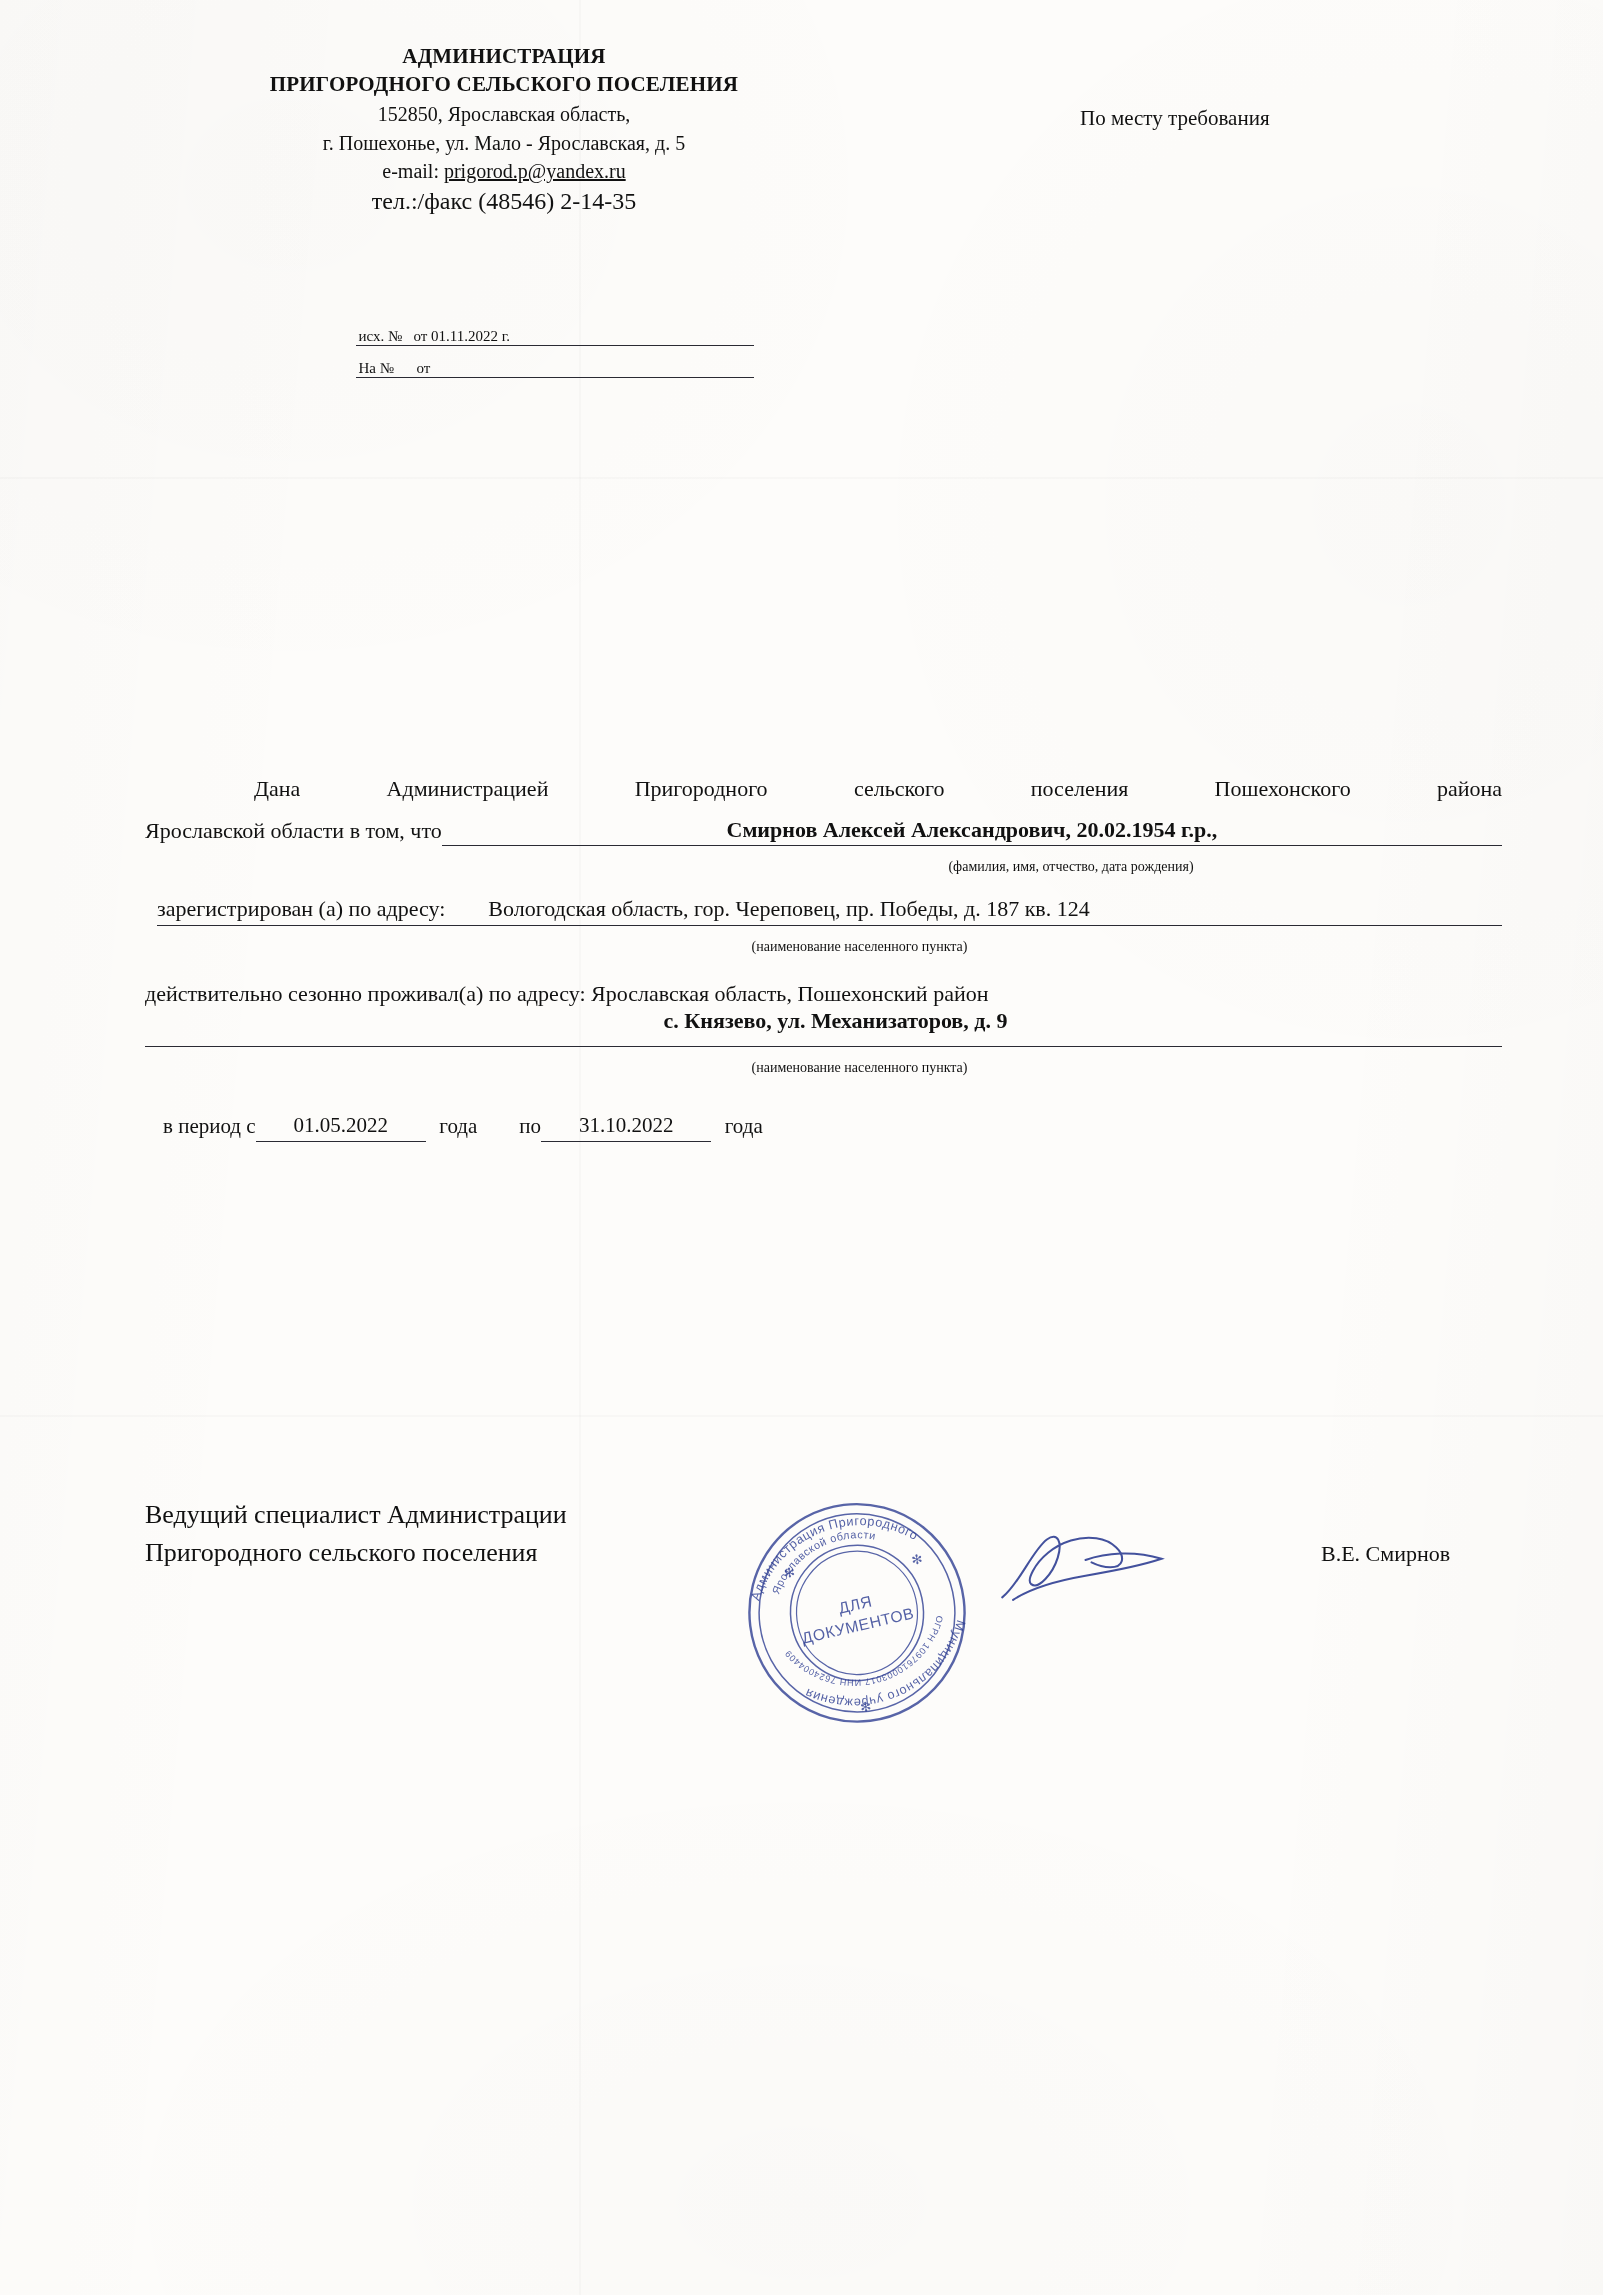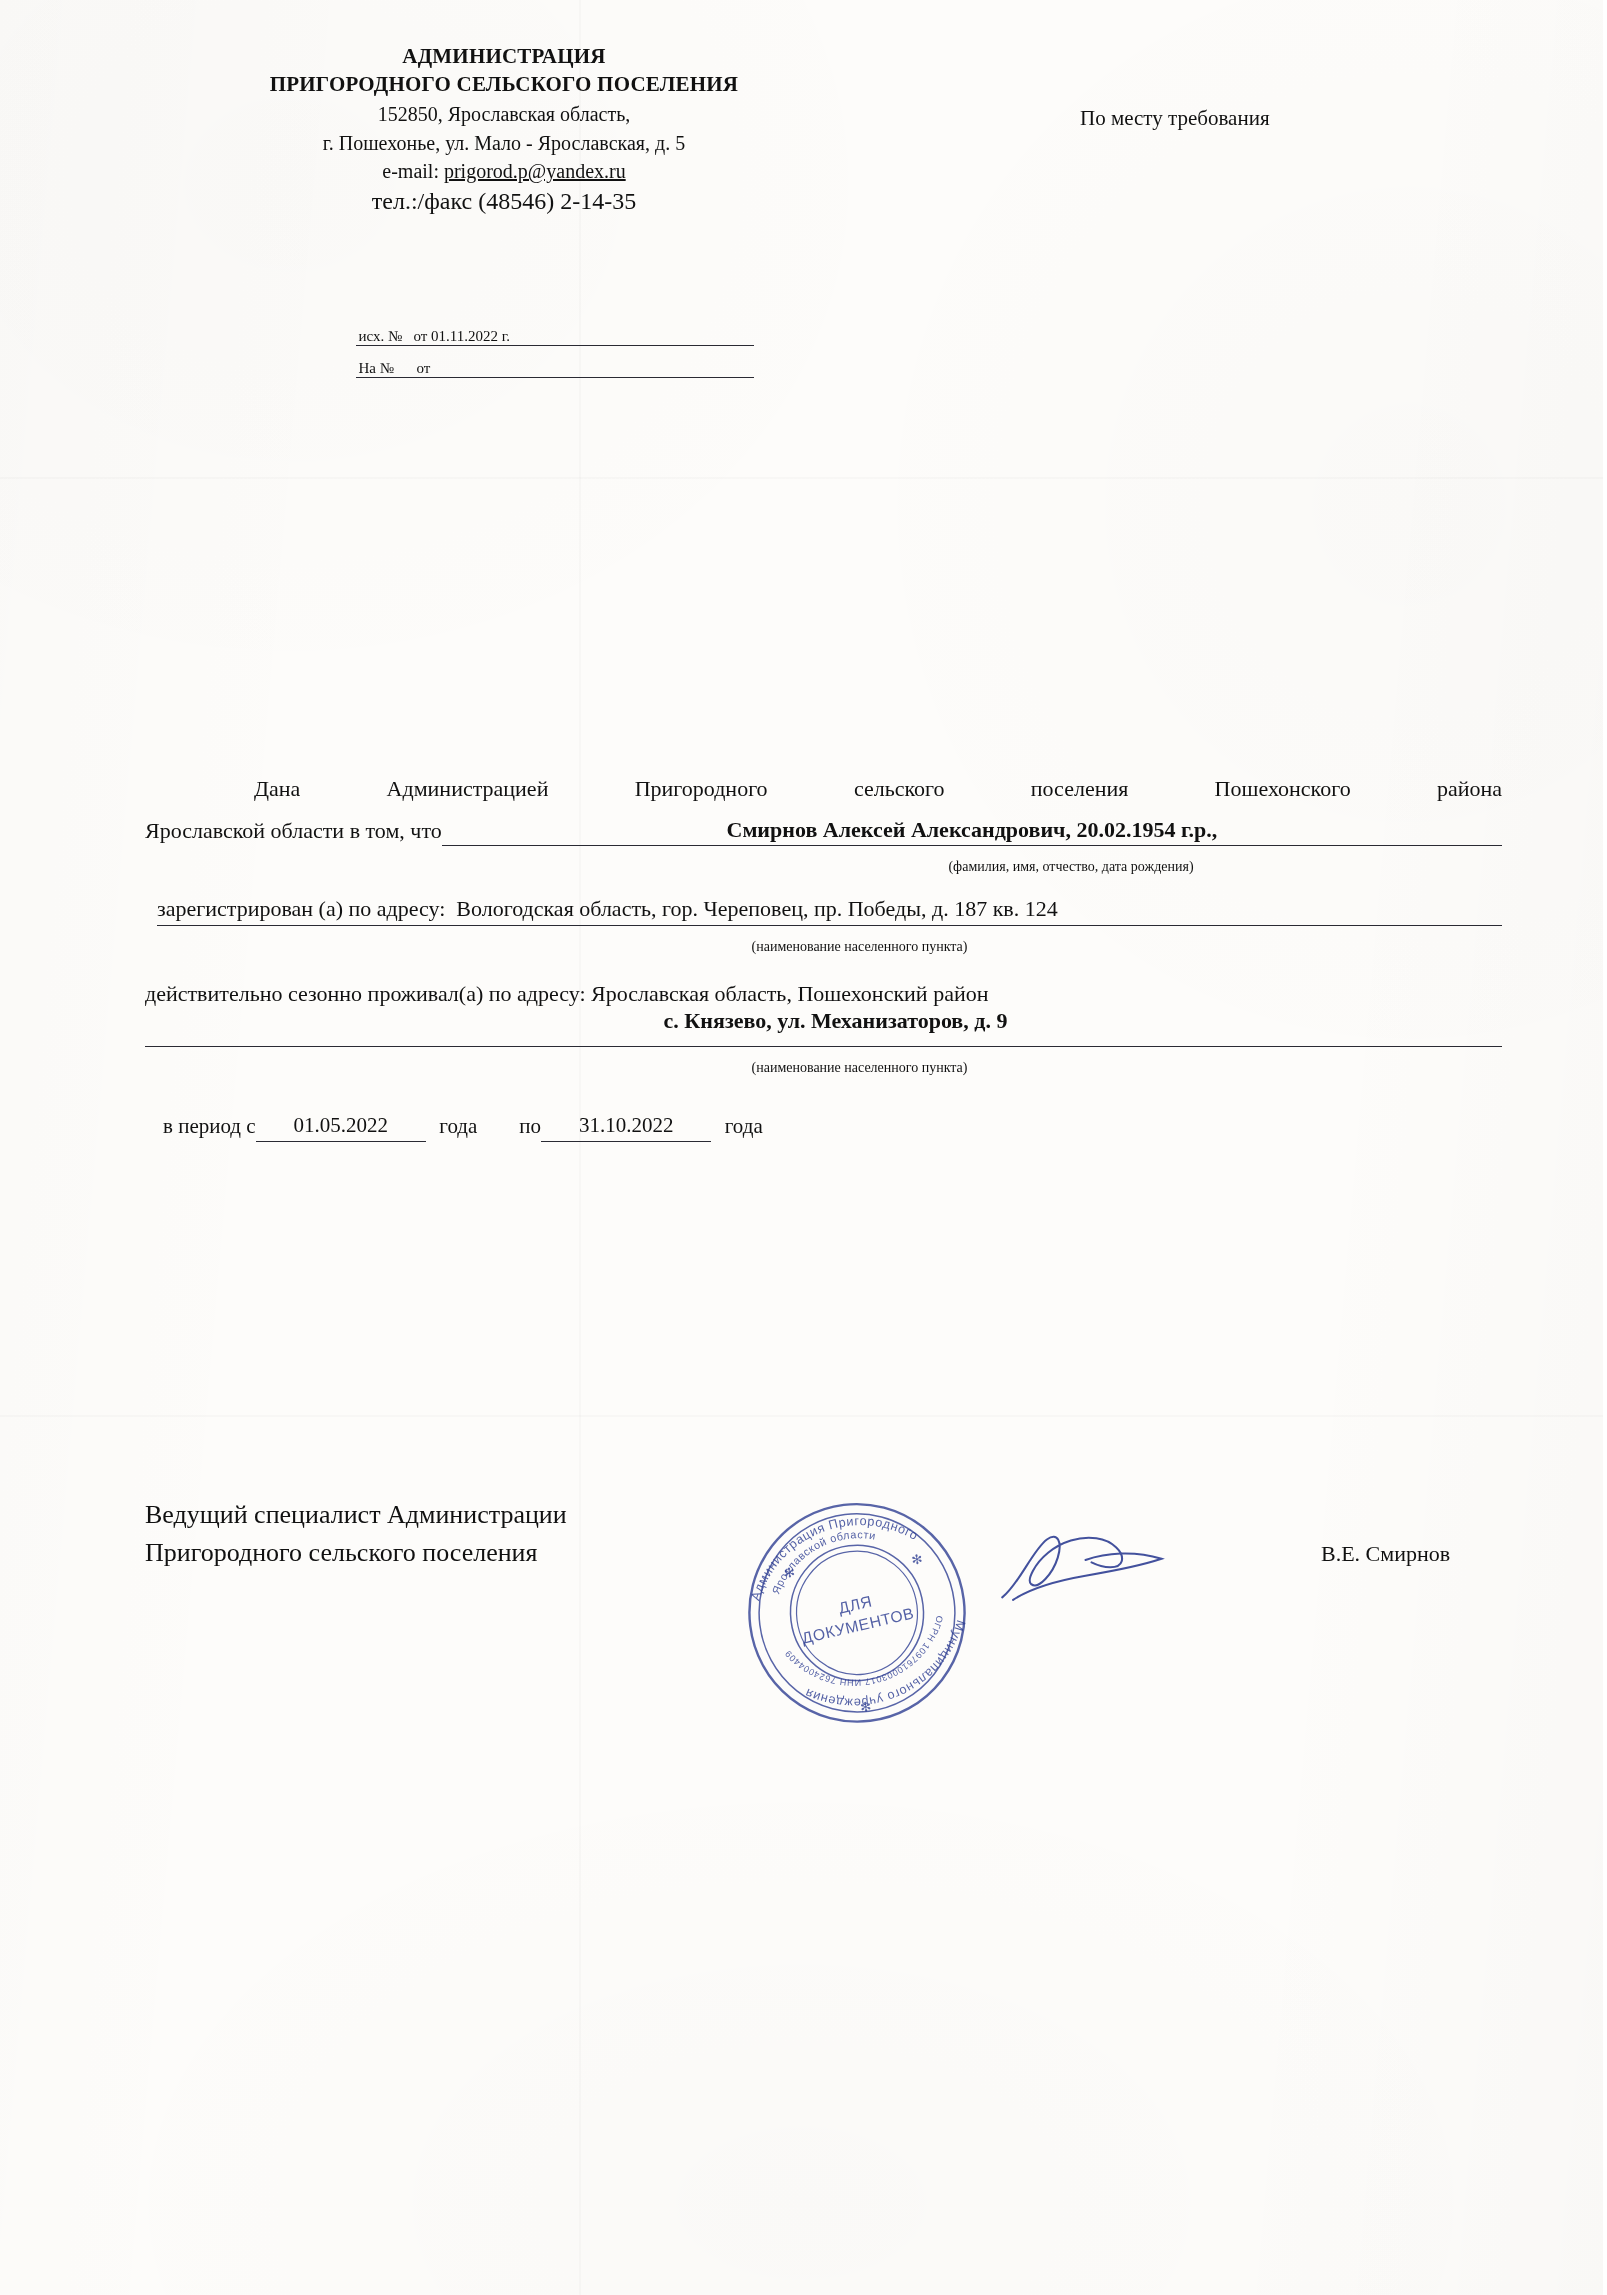--- a/index.html
+++ b/index.html
@@ -154,20 +154,21 @@
   }
   .caption.indent-a { padding-left: 495px; }
   .caption.indent-b { padding-left: 72px; }
   .caption.indent-c { padding-left: 72px; }
 
   .underline-row {
     border-bottom: 1.2px solid #2a2a33;
     display: flex;
     align-items: flex-end;
     padding-bottom: 3px;
+    gap: 32px;
   }
   .underline-row .txt { white-space: pre; }
   .full-underline {
     border-bottom: 1.2px solid #2a2a33;
     padding-bottom: 12px;
   }
 
   .reg-line {
     margin-top: 20.5px;
     padding-left: 12px;

